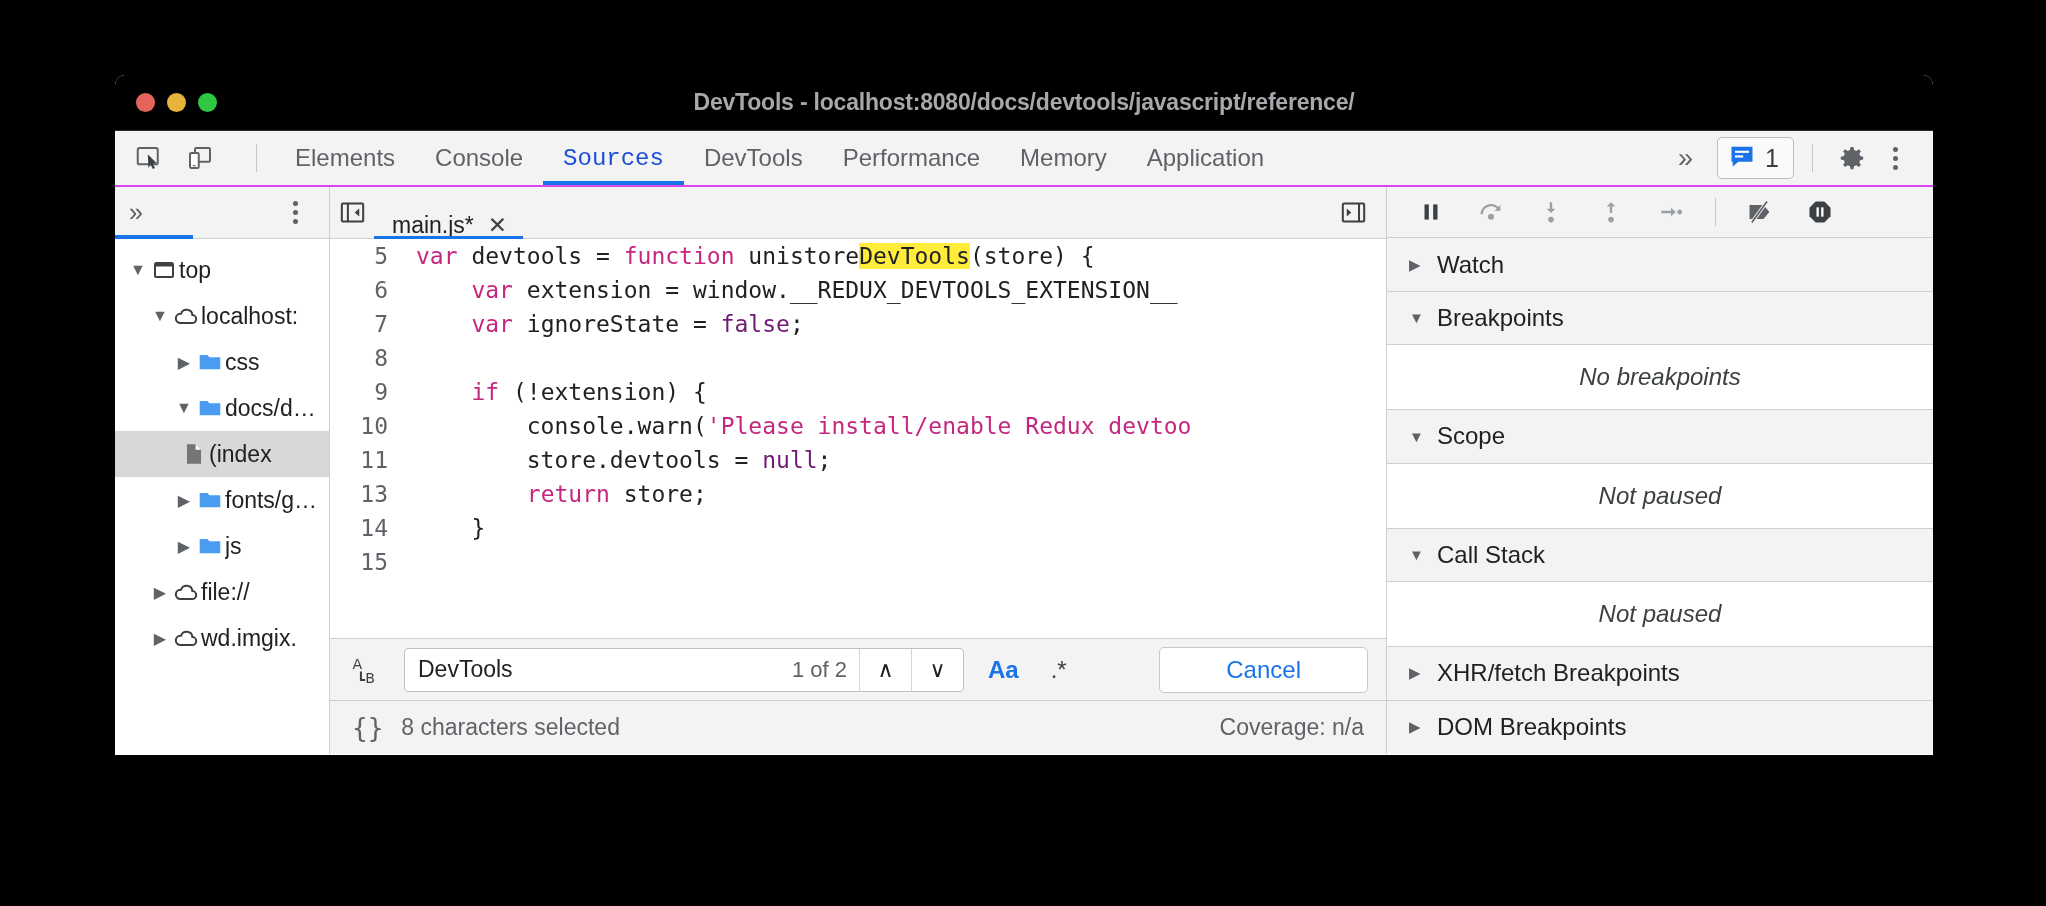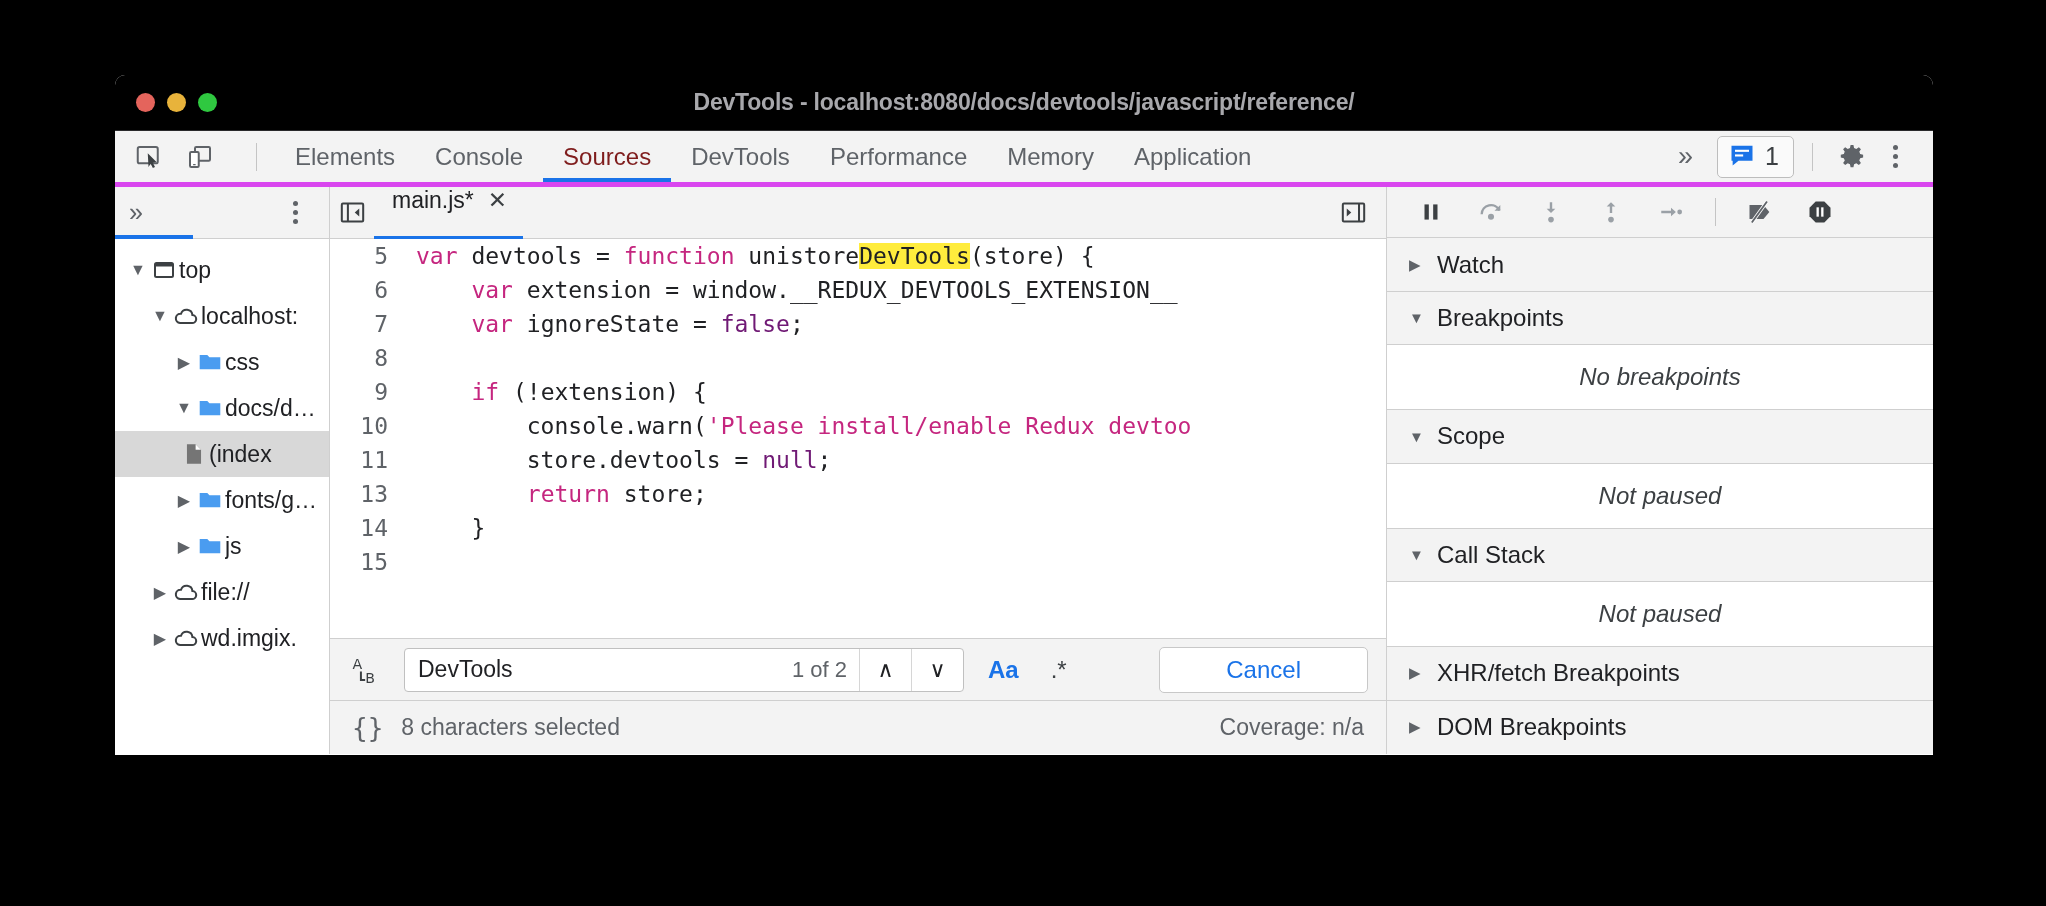--- a/index.html
+++ b/index.html
@@ -46,36 +46,36 @@
     letter-spacing: -0.2px;
     pointer-events: none;
   }
 
   
   #tabbar {
     height: 56px;
     background: #f3f3f3;
     display: flex;
     align-items: stretch;
-    border-bottom: 5px solid #d946ef;
+    border-bottom: 2px solid #d946ef;
     position: relative;
   }
   .tb-icons { display: flex; align-items: center; padding-left: 18px; gap: 20px; }
   .tb-ico { width: 31px; height: 31px; display: flex; align-items: center; justify-content: center; }
   .tb-sep { width: 1px; height: 28px; background: #c4c4c4; margin: auto 0 auto 21px; }
   .maintabs { display: flex; align-items: stretch; margin-left: 18px; flex: 1; }
   .mtab {
     display: flex; align-items: center;
     padding: 0 20px;
     font-size: 24px;
     color: #5f6368;
     position: relative;
     white-space: nowrap;
   }
-  .mtab.active { color: #7f1d1d; }
+  .mtab.active { color: #1d4ed8; font-family: Liberation Mono, monospace; }
   .mtab.active::after {
     content: ""; position: absolute; left: 0; right: 0; bottom: 0;
     height: 4px; background: #1a73e8;
   }
   .tb-right { display: flex; align-items: center; gap: 4px; padding-right: 18px; }
   .chev2 { font-size: 27px; color: #5f6368; padding: 0 14px; }
   .msgbox {
     display: flex; align-items: center; gap: 9px;
     border: 1px solid #bdbdbd; border-radius: 5px;
     padding: 4px 14px 4px 10px;
@@ -111,21 +111,21 @@
   .tlabel { overflow: hidden; }
 
   
   #editor { flex: 1; display: flex; flex-direction: column; min-width: 0; border-right: 1px solid #cfcfcf; }
   #edtabs {
     height: 52px; background: #f3f3f3; border-bottom: 1px solid #cfcfcf;
     display: flex; align-items: center; position: relative;
   }
   .panel-btn { width: 44px; height: 52px; display: flex; align-items: center; justify-content: center; }
   .filetab {
-    display: flex; align-items: flex-start; gap: 14px;
+    display: flex; align-items: flex-end; gap: 14px;
     height: 52px; padding: 0 16px 0 18px;
     font-size: 23px; color: #202124; position: relative; background: #f3f3f3;
   }
   .filetab::after {
     content: ""; position: absolute; left: 0; right: 0; bottom: -1px; height: 4px; background: #1a73e8;
   }
   .tab-close { font-size: 23px; color: #3c4043; }
   #edtabs .spacer { flex: 1; }
   #pretty { width: 46px; height: 52px; display: flex; align-items: center; justify-content: center; margin-right: 10px; }
 

